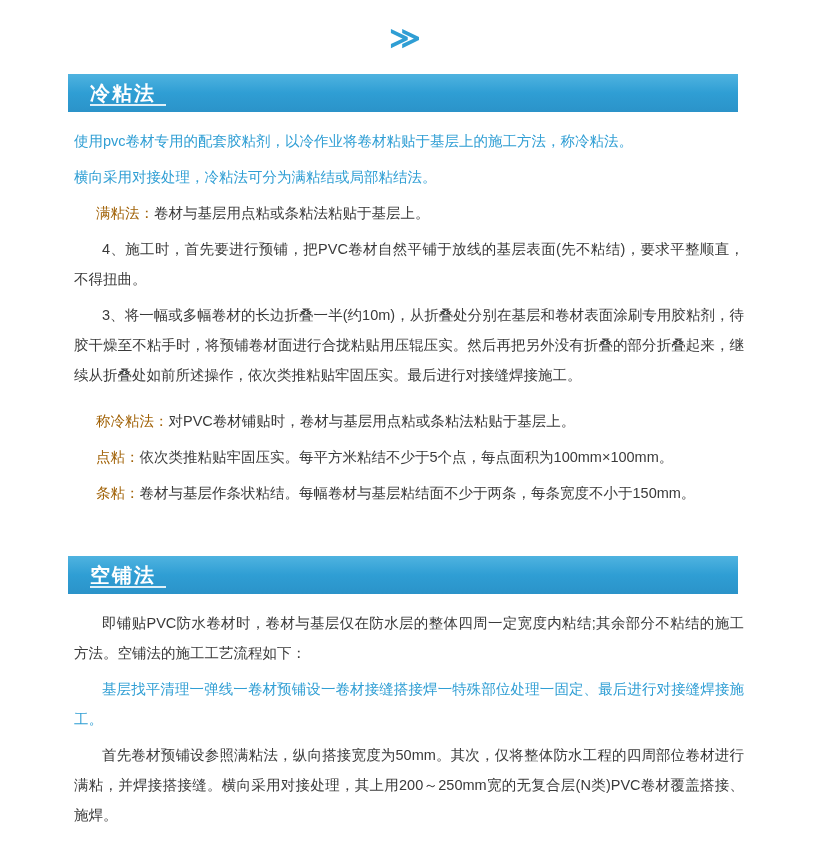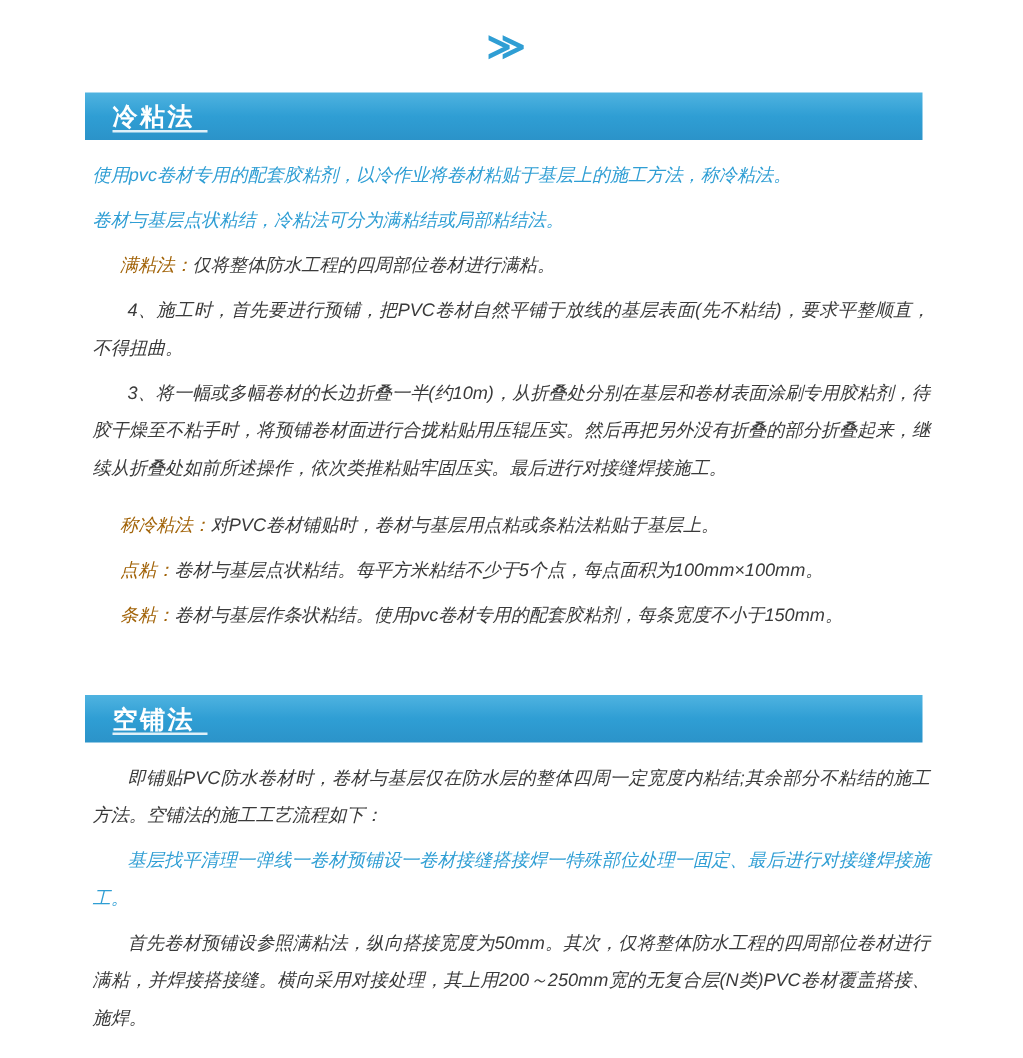--- a/index.html
+++ b/index.html
@@ -69,21 +69,20 @@
   }
   
   .section-body {
     padding: 14px 74px 6px 74px;
   }
   p {
     margin: 0 0 6px 0;
     font-size: 14.5px;
     line-height: 30px;
     text-align: justify;
-    font-style: italic;
   }
   .blue {
     color: #2f9ed4;
   }
   .dark {
     color: #3a3a3a;
   }
   .indent {
     text-indent: 28px;
   }
@@ -105,28 +104,28 @@
     <span class="title-chevrons">≫</span>
   </div>
 
   <div class="bar">
     <span class="bar-label">冷粘法</span>
     <span class="bar-underline"></span>
   </div>
 
   <div class="section-body">
     <p class="blue">使用pvc卷材专用的配套胶粘剂，以冷作业将卷材粘贴于基层上的施工方法，称冷粘法。</p>
-    <p class="blue">卷材与基层点状粘结，冷粘法可分为满粘结或局部粘结法。</p>
-    <p class="dark indent-sub"><span class="lead-term">满粘法：</span><span>仅将整体防水工程的四周部位卷材进行满粘。</span></p>
+    <p class="blue">横向采用对接处理，冷粘法可分为满粘结或局部粘结法。</p>
+    <p class="dark indent-sub"><span class="lead-term">满粘法：</span><span>卷材与基层用点粘或条粘法粘贴于基层上。</span></p>
     <p class="dark indent">4、施工时，首先要进行预铺，把PVC卷材自然平铺于放线的基层表面(先不粘结)，要求平整顺直，不得扭曲。</p>
     <p class="dark indent">3、将一幅或多幅卷材的长边折叠一半(约10m)，从折叠处分别在基层和卷材表面涂刷专用胶粘剂，待胶干燥至不粘手时，将预铺卷材面进行合拢粘贴用压辊压实。然后再把另外没有折叠的部分折叠起来，继续从折叠处如前所述操作，依次类推粘贴牢固压实。最后进行对接缝焊接施工。</p>
     <div class="spacer-10"></div>
     <p class="dark indent-sub"><span class="lead-term">称冷粘法：</span><span>对PVC卷材铺贴时，卷材与基层用点粘或条粘法粘贴于基层上。</span></p>
-    <p class="dark indent-sub"><span class="lead-term">点粘：</span><span>卷材与基层点状粘结。每平方米粘结不少于5个点，每点面积为100mm×100mm。</span></p>
-    <p class="dark indent-sub"><span class="lead-term">条粘：</span><span>卷材与基层作条状粘结。使用pvc卷材专用的配套胶粘剂，每条宽度不小于150mm。</span></p>
+    <p class="dark indent-sub"><span class="lead-term">点粘：</span><span>依次类推粘贴牢固压实。每平方米粘结不少于5个点，每点面积为100mm×100mm。</span></p>
+    <p class="dark indent-sub"><span class="lead-term">条粘：</span><span>卷材与基层作条状粘结。每幅卷材与基层粘结面不少于两条，每条宽度不小于150mm。</span></p>
   </div>
 
   <div class="spacer-24"></div>
 
   <div class="bar">
     <span class="bar-label">空铺法</span>
     <span class="bar-underline"></span>
   </div>
 
   <div class="section-body">

